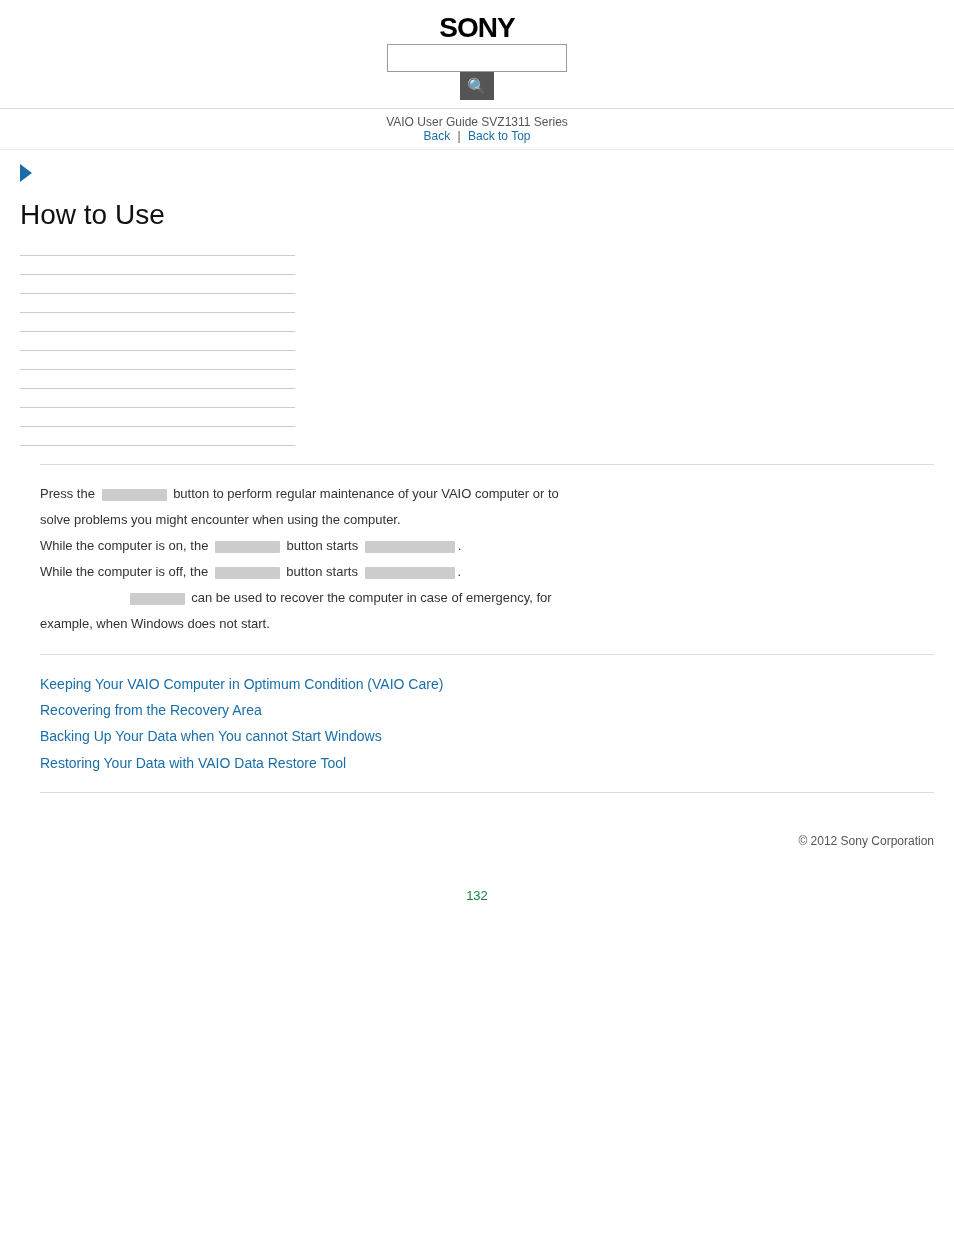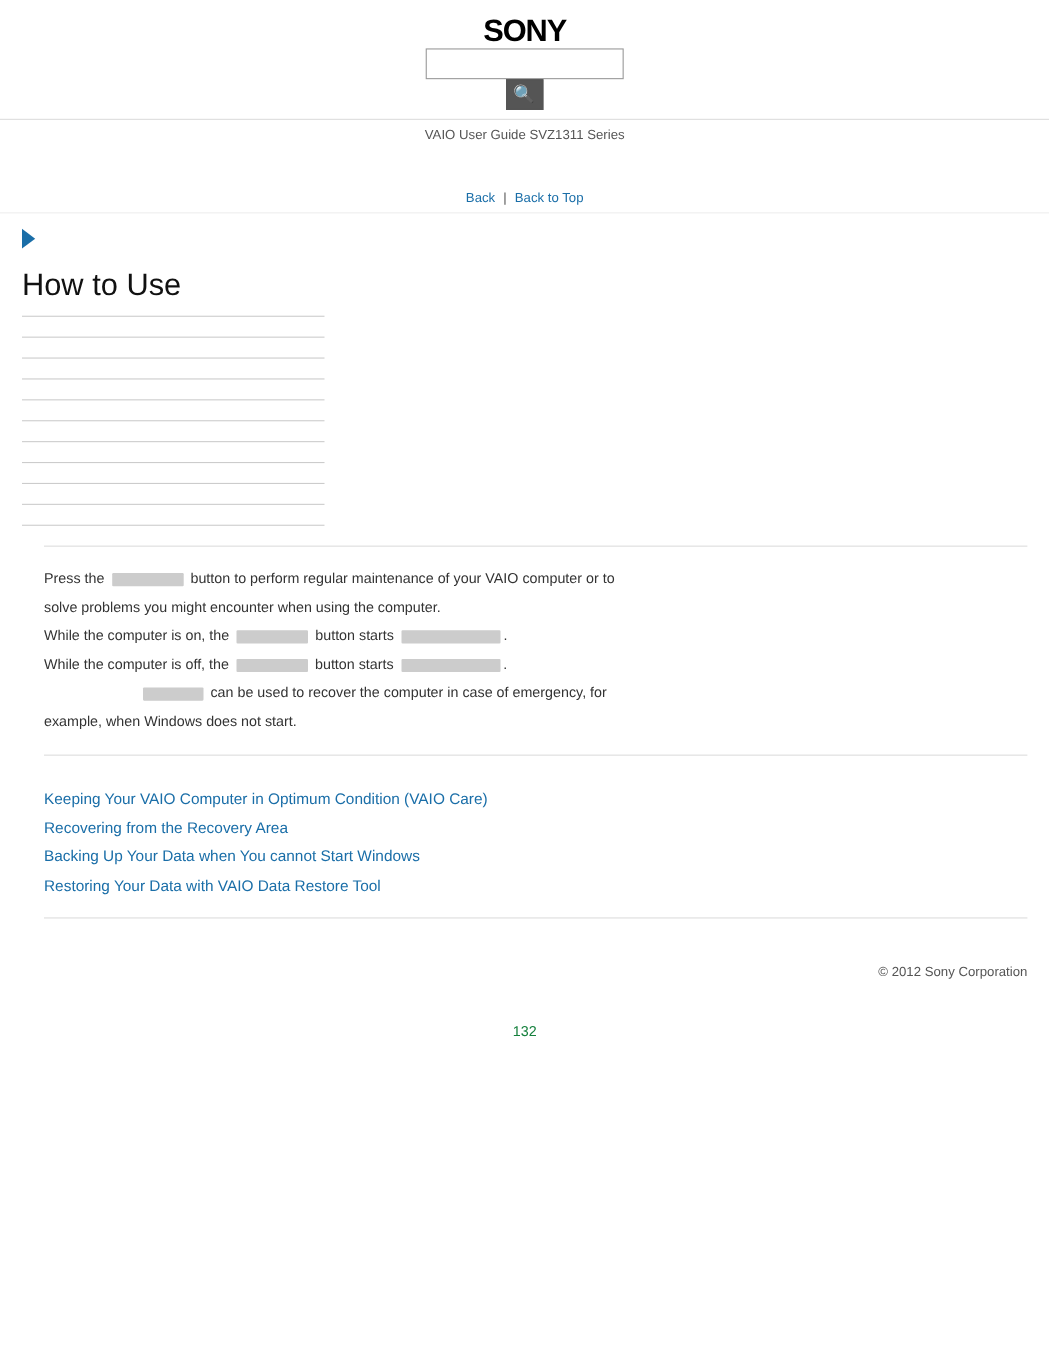--- a/index.html
+++ b/index.html
@@ -62,21 +62,20 @@
       font-size: 16px;
     }
 
     
     .sub-header {
       display: flex;
       align-items: center;
       justify-content: space-between;
       padding: 6px 20px;
       border-bottom: 1px solid #eee;
-      gap: 44px;
     }
 
     .guide-title {
       font-size: 12px;
       color: #555;
     }
 
     .nav-links {
       font-size: 12px;
     }
@@ -115,41 +114,41 @@
     .sidebar {
       width: 295px;
       flex-shrink: 0;
       padding-right: 20px;
     }
 
     .sidebar-title {
       font-size: 28px;
       font-weight: normal;
       color: #111;
-      padding-bottom: 12px;
+      padding-bottom: 24px;
       border-bottom: 1px solid #ccc;
     }
 
     .sidebar-divider {
       border: none;
       border-top: 1px solid #ccc;
       margin: 18px 0;
     }
 
     
     .main-content {
       flex: 1;
       padding-left: 20px;
     }
 
     .main-section {
       border-top: 1px solid #ddd;
       border-bottom: 1px solid #ddd;
       padding: 18px 0 14px 0;
-      margin-bottom: 12px;
+      margin-bottom: 2px;
     }
 
     .main-text {
       font-size: 13px;
       line-height: 1.7;
       color: #333;
       margin-bottom: 4px;
     }
 
     .main-text .placeholder-box {

